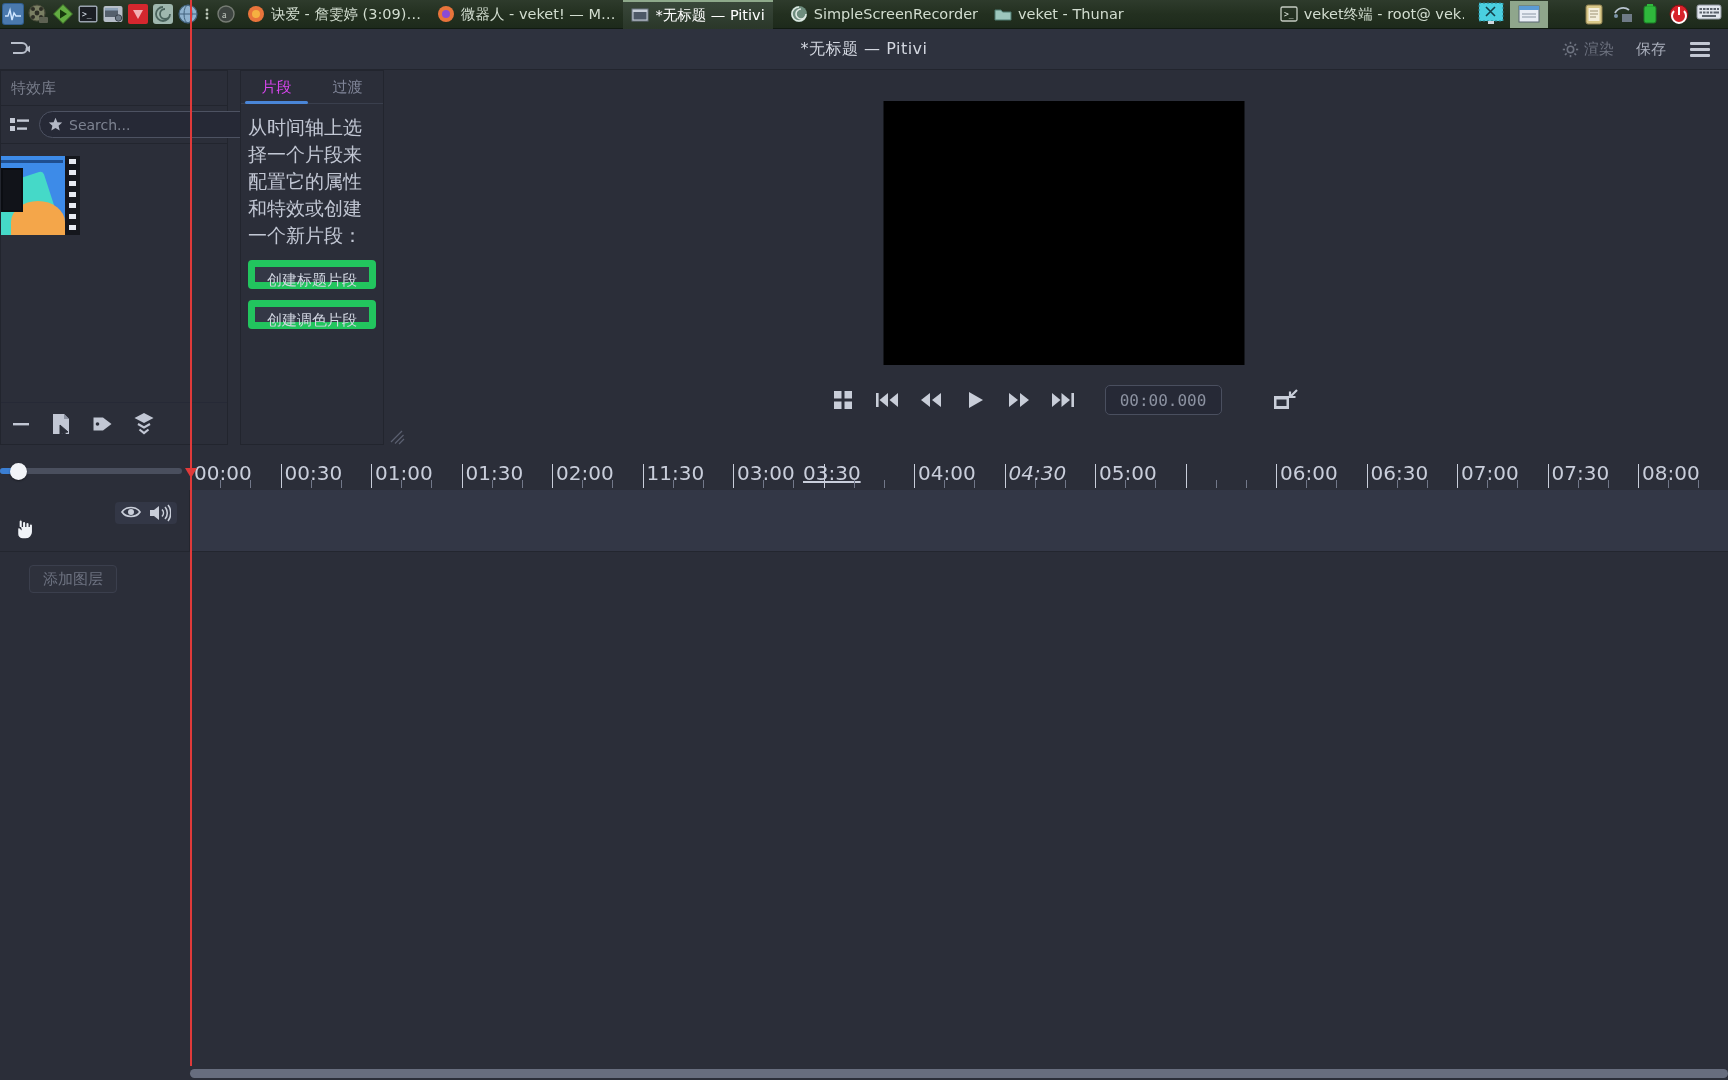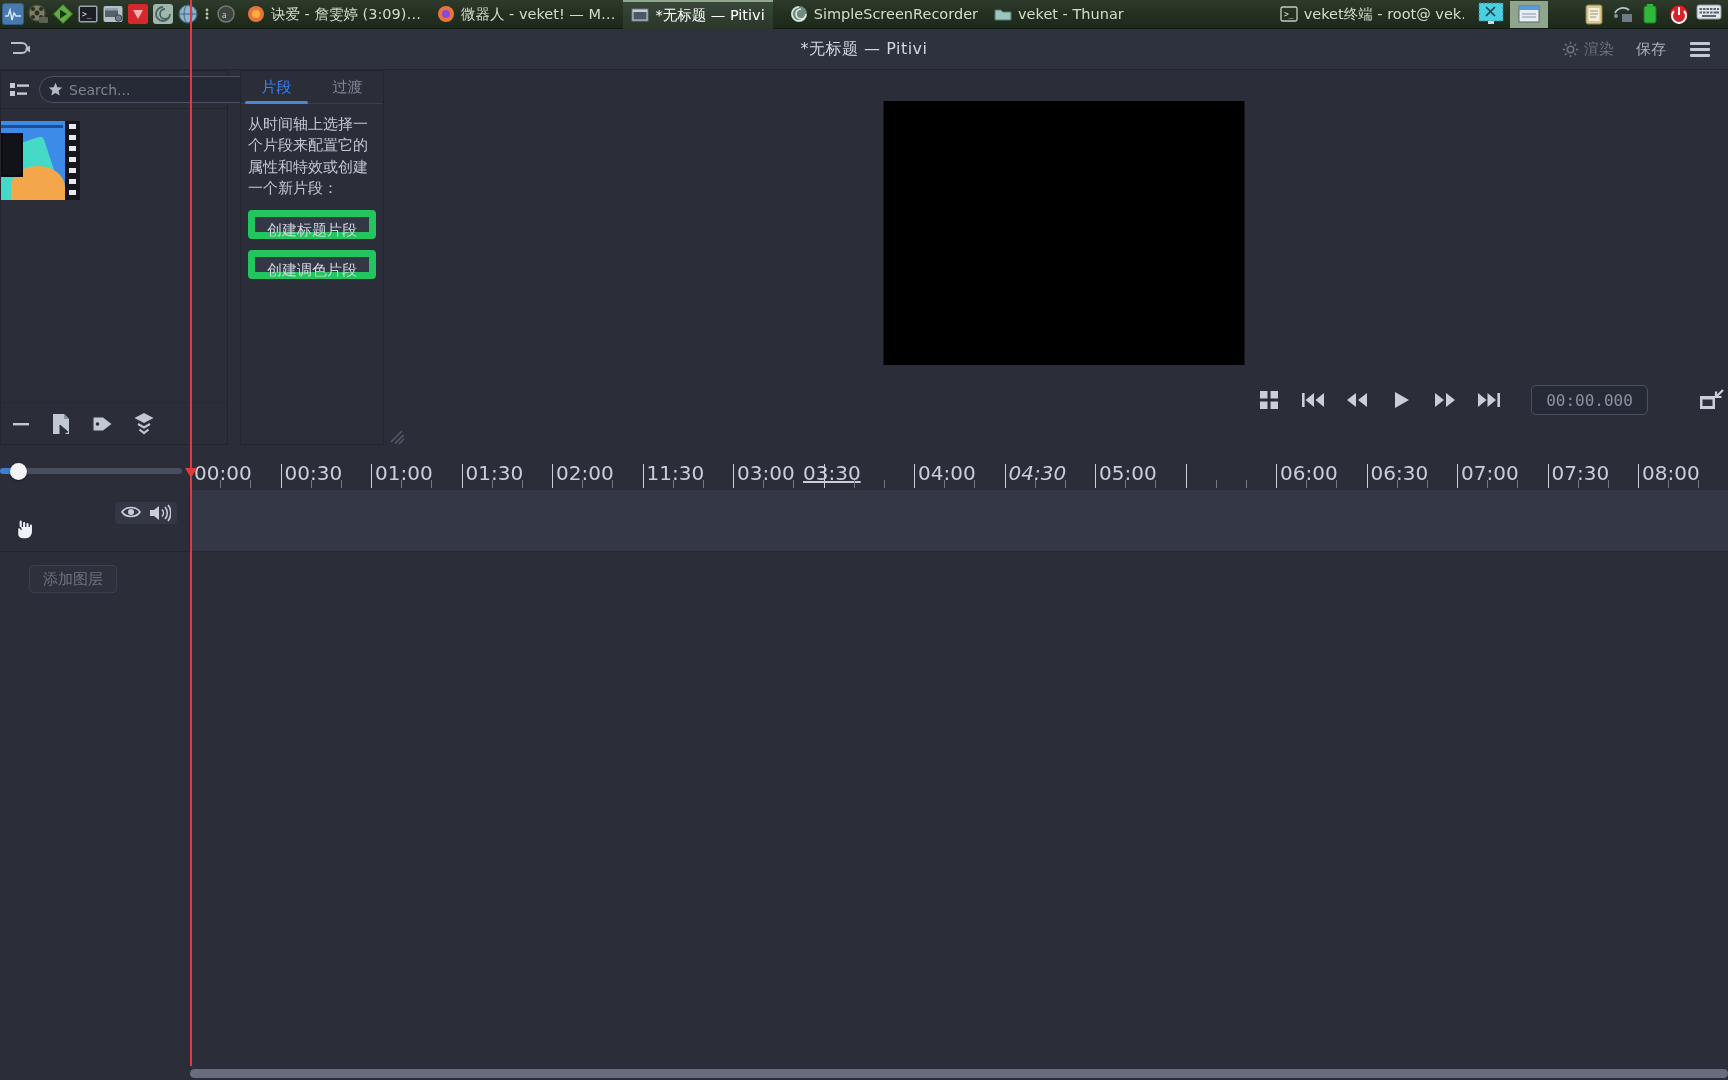--- a/index.html
+++ b/index.html
@@ -129,27 +129,27 @@
   #clipprops {
     position: absolute; left: 240px; top: 0; width: 144px; height: 375px;
     background: #2b2e39; border: 1px solid #22252e;
     display: flex; flex-direction: column;
   }
   #cp-tabs { display: flex; height: 33px; border-bottom: 1px solid #3a3f4d; }
   .cp-tab {
     flex: 1; display: flex; align-items: center; justify-content: center;
     font-size: 15px; color: #82879a; position: relative;
   }
-  .cp-tab.active { color: #3b82f6; }
+  .cp-tab.active { color: #d946ef; }
   .cp-tab.active::after {
     content: ""; position: absolute; left: 4px; right: 4px; bottom: -1px;
     height: 3px; background: #4a86d8; border-radius: 2px;
   }
   #cp-desc {
-    padding: 10px 7px 0 7px; font-size: 15px; line-height: 1.42;
+    padding: 10px 7px 0 7px; font-size: 19px; line-height: 1.42;
     color: #c2c7d4; word-break: break-all;
   }
   .cp-btn {
     margin: 11px 7px 0 7px; height: 29px; line-height: 27px;
     border: 7px solid #22c55e; border-radius: 4px; background: #343846;
     color: #d2d7e2; font-size: 15px; text-align: center; font-family: inherit;
   }
 
   #panel-grip {
     position: absolute; left: 390px; top: 360px; width: 16px; height: 16px;
@@ -157,21 +157,21 @@
   }
 
   
   #viewer { position: absolute; left: 400px; top: 0; right: 0; height: 375px; }
   #video {
     position: absolute; left: 50%; transform: translateX(-50%);
     top: 31px; width: 361px; height: 264px; background: #000;
   }
   #transport {
     position: absolute; left: 0; right: 0; top: 305px; height: 50px;
-    display: flex; align-items: center; justify-content: flex-end; gap: 12px;
+    display: flex; align-items: center; justify-content: center; gap: 12px;
   }
   .tbtn { width: 32px; height: 30px; display: flex; align-items: center; justify-content: center; }
   #timecode {
     width: 117px; height: 30px; margin-left: 14px;
     border: 1px solid #4a4f5f; border-radius: 5px; background: #262936;
     display: flex; align-items: center; justify-content: center;
     color: #8c92a1; font-size: 16px; font-family: "DejaVu Sans Mono", "Liberation Mono", monospace;
   }
   #collapse-btn { margin-left: 36px; }
 
@@ -472,20 +472,21 @@
         <i></i>
         <i></i>
         <i></i>
       </div>
   </div>
 </div>
 
 <div id="upper">
 
   <div id="lib">
+    <div id="lib-title">特效库</div>
     <div id="lib-searchrow">
       <div id="view-toggle">
         <svg width="22" height="17" viewBox="0 0 22 17">
           <rect x="1" y="2" width="5" height="5" fill="#c4c9d5"></rect>
             <rect x="8" y="3.4" width="12" height="2.4" fill="#c4c9d5"></rect>
           <rect x="1" y="10" width="5" height="5" fill="#c4c9d5"></rect>
             <rect x="8" y="11.4" width="10" height="2.4" fill="#c4c9d5"></rect>
         </svg>
       </div>
       <div id="search-box">

